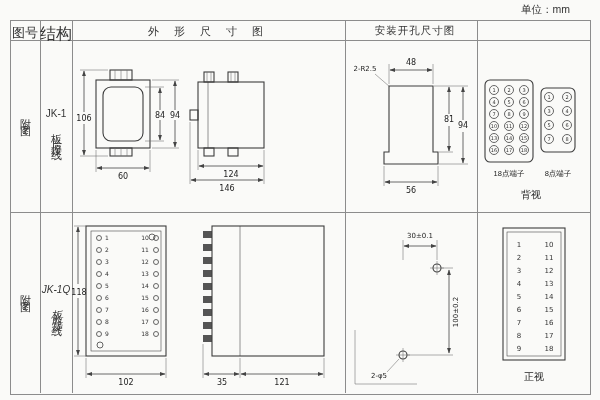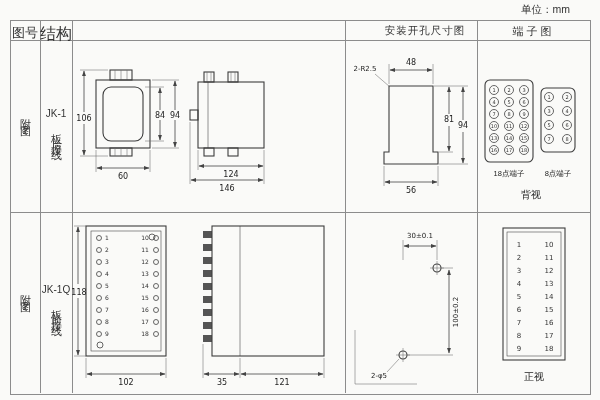--- a/index.html
+++ b/index.html
@@ -36,22 +36,22 @@
   <div class="abs" style="left:10px;top:20px;width:579px;height:373px;border:1px solid #8c8c8c;"></div>
   <div class="line" style="left:10px;top:40px;width:580px;height:1px;"></div>
   <div class="line" style="left:10px;top:212px;width:580px;height:1px;"></div>
   <div class="line" style="left:40px;top:20px;width:1px;height:373px;"></div>
   <div class="line" style="left:72px;top:20px;width:1px;height:373px;"></div>
   <div class="line" style="left:345px;top:20px;width:1px;height:373px;"></div>
   <div class="line" style="left:477px;top:20px;width:1px;height:373px;"></div>
 
   <div class="hdr" style="left:10px;width:30px;font-size:13px;">图号</div>
   <div class="hdr" style="left:40px;width:32px;font-size:16px;">结构</div>
-  <div class="hdr" style="left:359px;width:132px;font-size:10.5px;letter-spacing:1px;">安装开孔尺寸图</div>
-  <div class="hdr" style="left:477px;width:113px;letter-spacing:3px;">端子图</div>
+  <div class="hdr" style="left:72px;width:273px;letter-spacing:6px;">外 形 尺 寸 图</div>
+  <div class="hdr" style="left:349px;width:132px;font-size:10.5px;letter-spacing:1px;">安装开孔尺寸图</div>
 
   <div class="cellflex" style="left:10px;top:40px;width:30px;height:172px;">
     <div class="vtext">附图2</div>
   </div>
   <div class="cellflex" style="left:40px;top:40px;width:32px;height:172px;">
     <span class="model">JK-1</span>
     <div class="vtext2">板后接线</div>
   </div>
 
   <svg class="abs" style="left:72px;top:40px;" width="273" height="172" viewBox="0 0 273 172">
@@ -220,21 +220,21 @@
         <text x="90" y="100.8" font-size="5" class="tnum">8</text>
       </g>
     <text x="32" y="136" class="lbl8">18点端子</text>
     <text x="81" y="136" class="lbl8">8点端子</text>
     <text x="54" y="158" class="lbl10">背视</text>
   </svg>
 
   <div class="cellflex" style="left:10px;top:212px;width:30px;height:181px;">
     <div class="vtext">附图2</div>
   </div>
-  <div class="cellflex" style="left:40px;top:212px;width:32px;height:181px;">
+  <div class="cellflex" style="left:40px;top:212px;width:32px;height:181px;font-style:italic;">
     <span class="model">JK-1Q</span>
     <div class="vtext2">板前接线</div>
   </div>
 
   <svg class="abs" style="left:72px;top:212px;" width="273" height="181" viewBox="0 0 273 181">
     <g>
       <rect x="14" y="14" width="80" height="130" class="ol"></rect>
       <rect x="19" y="19" width="70" height="120" class="thr"></rect>
       <circle cx="80" cy="25" r="3" class="tc"></circle>
       <circle cx="28" cy="133" r="3" class="tc"></circle>

